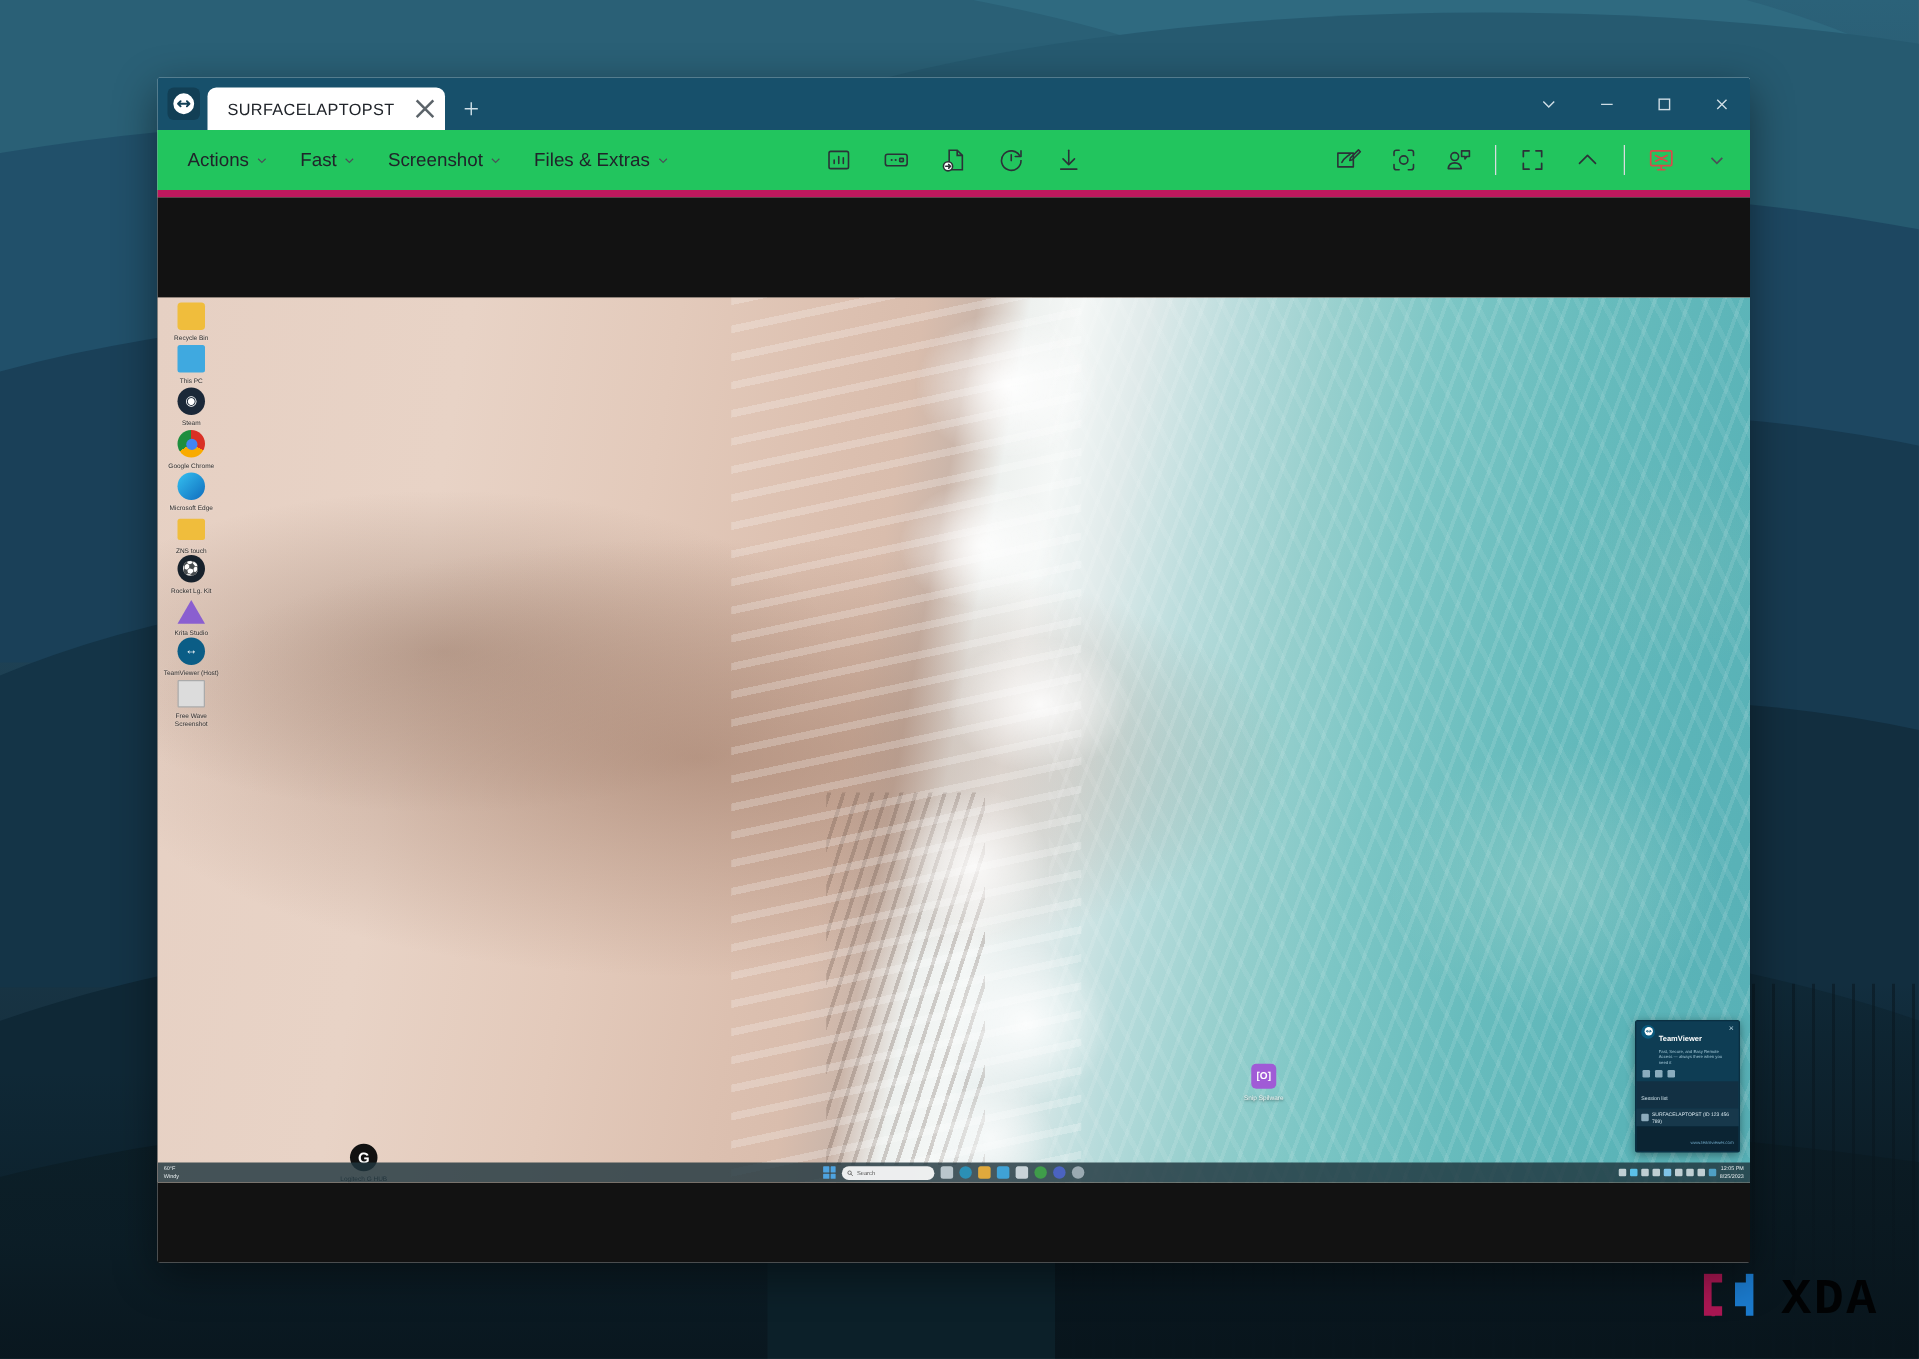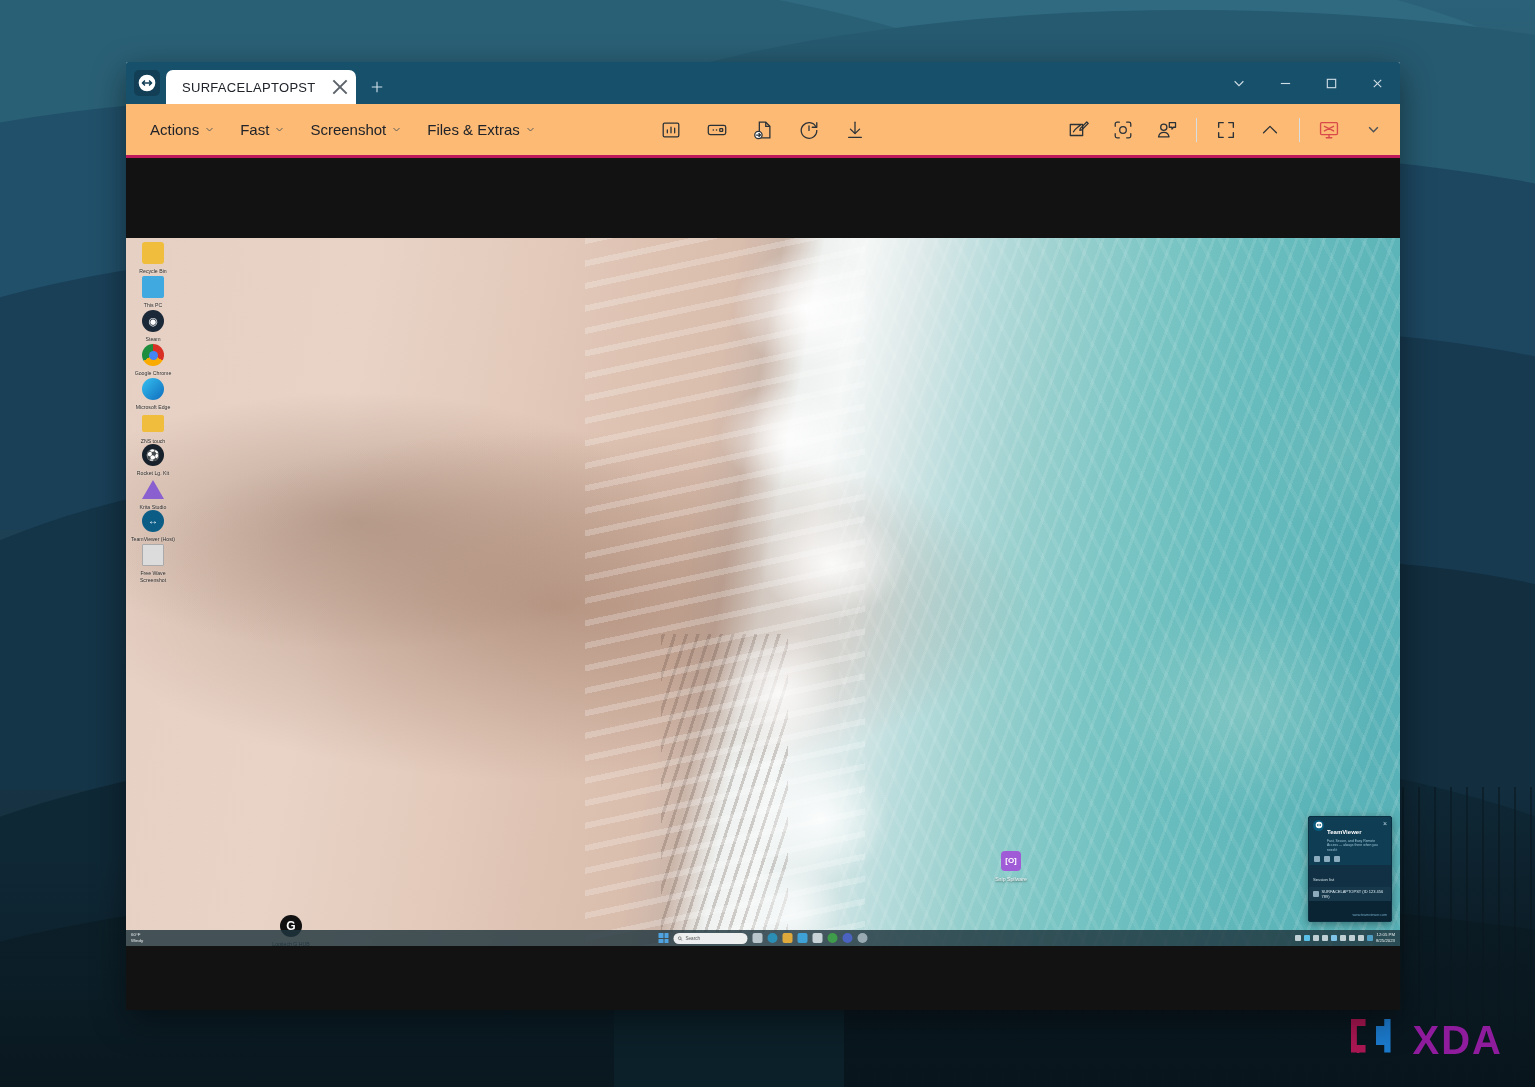--- a/index.html
+++ b/index.html
@@ -52,21 +52,21 @@
     position:absolute; right:32px; bottom:24px;
     display:flex; align-items:center; gap:10px;
     opacity:.88;
   }
   .xda-mark { width:40px; height:44px; position:relative; }
   .xda-l, .xda-r { position:absolute; top:0; width:15px; height:34px; }
   .xda-l { left:0;  background:#c2185b; clip-path: polygon(0 0,100% 0,100% 22%,42% 22%,42% 78%,100% 78%,100% 100%,60% 100%,42% 128%,42% 100%,0 100%); }
   .xda-r { right:0; background:#1e88e5; clip-path: polygon(0 0,100% 0,100% 100%,58% 100%,58% 78%,0 78%,0 22%,58% 22%,58% 0); }
   .xda-text {
     font-size:40px; font-weight:bold; letter-spacing:2px;
-    color:#a21caf; font-family:Liberation Sans, sans-serif;margin-left:12px;
+    color:#000000; font-family:Liberation Mono, monospace;margin-left:12px;
   }
 
   
   #tv-window {
     position:absolute; left:126px; top:62px;
     width:1274px; height:948px;
     background:#ffffff;
     box-shadow: 0 10px 34px rgba(0,0,0,.45);
     border-radius: 2px;
     display:flex; flex-direction:column;
@@ -107,22 +107,22 @@
   }
   .wc {
     width:46px; height:42px; display:flex; align-items:center; justify-content:center;
     color:#cfdde5;
   }
   .wc svg { width:13px; height:13px; }
   .wc-chev svg { width:14px; height:14px; }
 
   
   #tv-toolbar {
-    height:54px; background:#fdba74; display:flex; align-items:center;
-    border-bottom:3px solid #be185d; position:relative; padding:0 12px;
+    height:54px; background:#22c55e; display:flex; align-items:center;
+    border-bottom:6px solid #be185d; position:relative; padding:0 12px;
   }
   #tv-menus { display:flex; align-items:center; gap:2px; }
   .menu-item {
     display:flex; align-items:center; gap:6px;
     padding:7px 12px; font-size:15px; color:#20242a; border-radius:4px;
     white-space:nowrap;
   }
   .caret { width:9px; height:9px; color:#4a5157; }
   #tv-center-tools {
     position:absolute; left:50%; transform:translateX(-50%);

